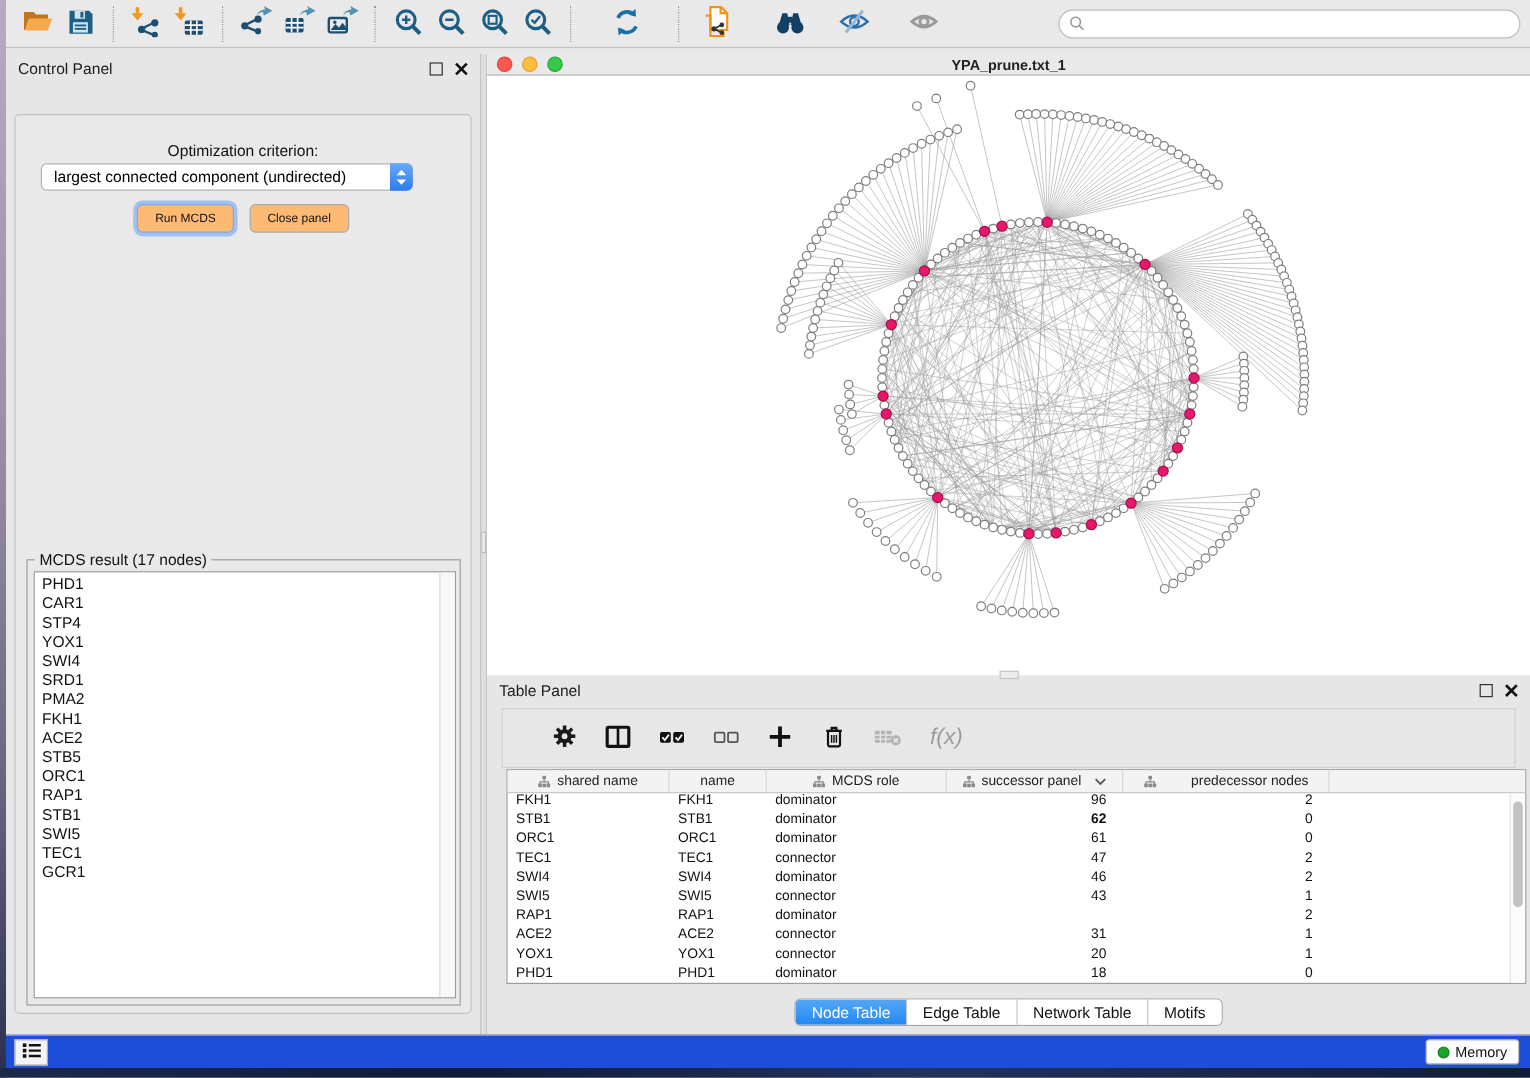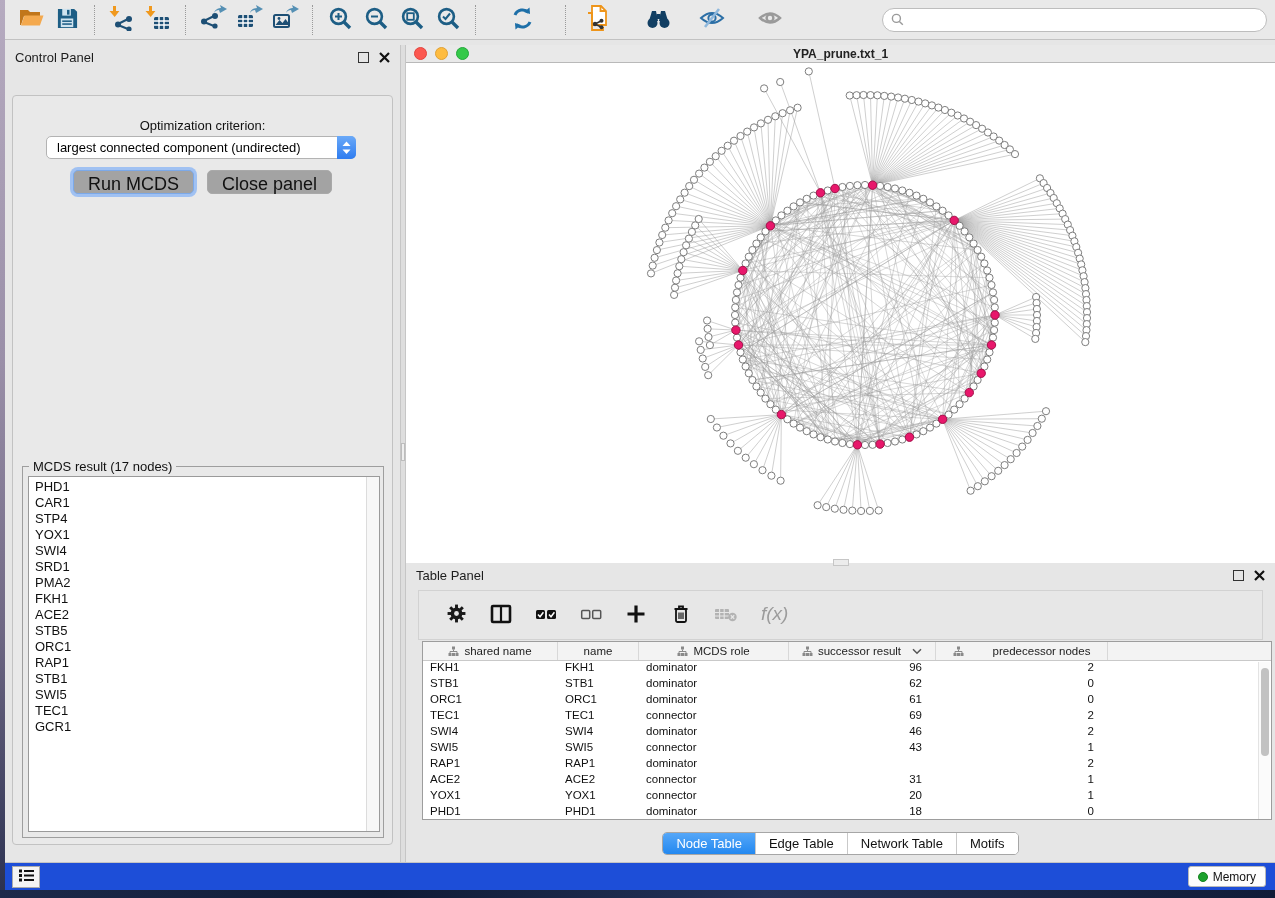--- a/index.html
+++ b/index.html
@@ -26,27 +26,27 @@
   .panel-titlebar { height:24px; display:flex; align-items:center; padding:0 10px; font-size:13px; color:#1d1d1d; }
   .pt-icons { margin-left:auto; display:flex; gap:10px; align-items:center; }
   .seg { display:inline-flex; border:1px solid #a6a6a6; border-radius:5px; background:#fff; overflow:hidden; }
   .seg button { padding:3px 13px; font-size:13px; color:#111; border:none; background:#fff; border-left:1px solid #c9c9c9; cursor:default; }
   .seg button:first-child { border-left:none; }
   .seg button.active { background:linear-gradient(#55a7f8,#2388f0); color:#fff; }
   .cp-tabs-row { text-align:center; margin-top:4px; position:relative; z-index:2; }
   .cp-content { position:absolute; left:7px; top:50px; width:381px; height:750px;
     border:1px solid #c2c2c2; border-radius:4px; background:#e9e9e9; }
   .opt-label { text-align:center; margin-top:22px; font-size:13px; color:#111; }
-  .opt-select { position:absolute; left:33px; top:40px; width:310px; height:23px; background:#fff;
+  .opt-select { position:absolute; left:21px; top:40px; width:310px; height:23px; background:#fff;
     border:1px solid #b3b3b3; border-radius:5px; display:flex; align-items:center; font-size:13px; }
   .opt-select .val { flex:1; padding-left:10px; white-space:nowrap; overflow:hidden; }
   .opt-stepper { width:19px; height:23px; margin:-1px; border-radius:0 5px 5px 0;
     background:linear-gradient(#6aa9f8,#2e7cf0); display:flex; flex-direction:column; align-items:center; justify-content:center; gap:2px; }
   .btn-row { position:absolute; top:74px; left:0; width:100%; display:flex; justify-content:center; gap:13px; }
-  .pbtn { font-size:18px; color:#111; background:#a3a3a3; border:1px solid #a9a9a9; border-radius:5px; padding:3px 14px; height:24px; }
+  .pbtn { font-size:10px; color:#111; background:#fdba74; border:1px solid #a9a9a9; border-radius:5px; padding:3px 14px; height:24px; }
   .pbtn.focus { border-color:#7ca9e8; box-shadow:0 0 0 3px rgba(100,160,250,.55); }
   .mcds-fieldset { position:absolute; left:9px; top:370px; width:362px; height:372px;
     border:1px solid #9e9e9e; background:#e9e9e9; }
   .mcds-legend { position:absolute; top:-8px; left:6px; background:#e9e9e9; padding:0 4px; font-size:13px; color:#111; }
   .mcds-list { position:absolute; left:5px; top:9px; width:352px; height:356px; background:#fff;
     border:1px solid #9a9a9a; overflow:hidden; font-size:13px; }
   .mcds-items { position:absolute; left:0; top:2px; right:13px; }
   .mcds-items div { line-height:16px; padding-left:6px; color:#111; }
   .mcds-scroll { position:absolute; right:0; top:0; width:13px; height:100%; background:#f7f7f7; border-left:1px solid #dcdcdc; }
 
@@ -63,21 +63,21 @@
   .tl-red   { background:#fc5850; border:1px solid #e2443e; }
   .tl-yellow{ background:#febc40; border:1px solid #e0a135; }
   .tl-green { background:#34c949; border:1px solid #23a83a; }
   .net-title { position:absolute; left:0; right:0; text-align:center; font-size:12px; font-weight:bold; color:#222; }
   .net-canvas { width:869px; height:499px; display:block; background:#fff; }
   .hgrip { position:absolute; left:427px; bottom:-3px; width:16px; height:7px; background:#ececec; border:1px solid #c6c6c6; z-index:3; }
 
   
   .tpanel { position:absolute; left:401px; top:563px; width:869px; height:299px; background:#e6e6e6; }
   .tp-toolbar { position:absolute; left:12px; top:27px; width:845px; height:50px; background:#e7e7e7;
-    border:1px solid #d2d2d2; display:flex; align-items:center; padding-left:24px; gap:19px; }
+    border:1px solid #d2d2d2; display:flex; align-items:center; padding-left:38px; gap:19px; }
   .tp-btn { border:none; background:none; display:flex; align-items:center; justify-content:center; width:26px; height:26px; }
   .ttable { position:absolute; left:16px; top:78px; width:850px; height:179px; background:#fff; border:1px solid #9d9d9d; }
   .thead { display:flex; height:19px; background:#f3f3f3; border-bottom:1px solid #c9c9c9; }
   .thcell { display:flex; align-items:center; justify-content:center; gap:5px; font-size:11.5px; color:#222;
     border-right:1px solid #d8d8d8; overflow:hidden; }
   .trow { display:flex; height:16px; font-size:11.5px; color:#111; }
   .tcell { overflow:hidden; white-space:nowrap; }
   .tcell.left { padding-left:7px; text-align:left; }
   .tcell.right { padding-right:14px; text-align:right; }
   .tscroll { position:absolute; right:1px; top:20px; width:12px; height:157px; background:#fbfbfb; border-left:1px solid #e3e3e3; }
@@ -690,21 +690,21 @@
           <div class="thcell" style="width: 147px;">
             <span style="display: flex;">
               <svg width="11" height="11" viewBox="0 0 11 11">
                 <rect x="4" y="0.5" width="3" height="3" fill="#8a8a8a"></rect>
                 <path d="M5.5 3.5v2M2 7.5v-2h7v2" stroke="#8a8a8a" fill="none"></path>
                 <rect x="0.5" y="7" width="3" height="3" fill="#8a8a8a"></rect>
                 <rect x="4" y="7" width="3" height="3" fill="#8a8a8a"></rect>
                 <rect x="7.5" y="7" width="3" height="3" fill="#8a8a8a"></rect>
               </svg>
             </span>
-            <span>successor result</span>
+            <span>successor panel</span>
             <span style="display: flex; margin-left: 6px;">
               <svg width="10" height="7" viewBox="0 0 10 7">
                 <path d="M1 1.3l4 4 4-4" stroke="#555" stroke-width="1.5" fill="none"></path>
               </svg>
             </span>
           </div>
           <div class="thcell" style="width: 172px; gap: 29px;">
             <span style="display: flex;">
               <svg width="11" height="11" viewBox="0 0 11 11">
                 <rect x="4" y="0.5" width="3" height="3" fill="#8a8a8a"></rect>
@@ -722,35 +722,35 @@
             <div class="tcell left" style="width: 135px;">FKH1</div>
             <div class="tcell left" style="width: 81px;">FKH1</div>
             <div class="tcell left" style="width: 150px;">dominator</div>
             <div class="tcell right" style="width: 147px;">96</div>
             <div class="tcell right" style="width: 172px;">2</div>
           </div>
           <div class="trow">
             <div class="tcell left" style="width: 135px;">STB1</div>
             <div class="tcell left" style="width: 81px;">STB1</div>
             <div class="tcell left" style="width: 150px;">dominator</div>
-            <div class="tcell right" style="width: 147px;">62</div>
+            <div class="tcell right" style="width: 147px; font-weight: bold;">62</div>
             <div class="tcell right" style="width: 172px;">0</div>
           </div>
           <div class="trow">
             <div class="tcell left" style="width: 135px;">ORC1</div>
             <div class="tcell left" style="width: 81px;">ORC1</div>
             <div class="tcell left" style="width: 150px;">dominator</div>
             <div class="tcell right" style="width: 147px;">61</div>
             <div class="tcell right" style="width: 172px;">0</div>
           </div>
           <div class="trow">
             <div class="tcell left" style="width: 135px;">TEC1</div>
             <div class="tcell left" style="width: 81px;">TEC1</div>
             <div class="tcell left" style="width: 150px;">connector</div>
-            <div class="tcell right" style="width: 147px;">69</div>
+            <div class="tcell right" style="width: 147px;">47</div>
             <div class="tcell right" style="width: 172px;">2</div>
           </div>
           <div class="trow">
             <div class="tcell left" style="width: 135px;">SWI4</div>
             <div class="tcell left" style="width: 81px;">SWI4</div>
             <div class="tcell left" style="width: 150px;">dominator</div>
             <div class="tcell right" style="width: 147px;">46</div>
             <div class="tcell right" style="width: 172px;">2</div>
           </div>
           <div class="trow">

